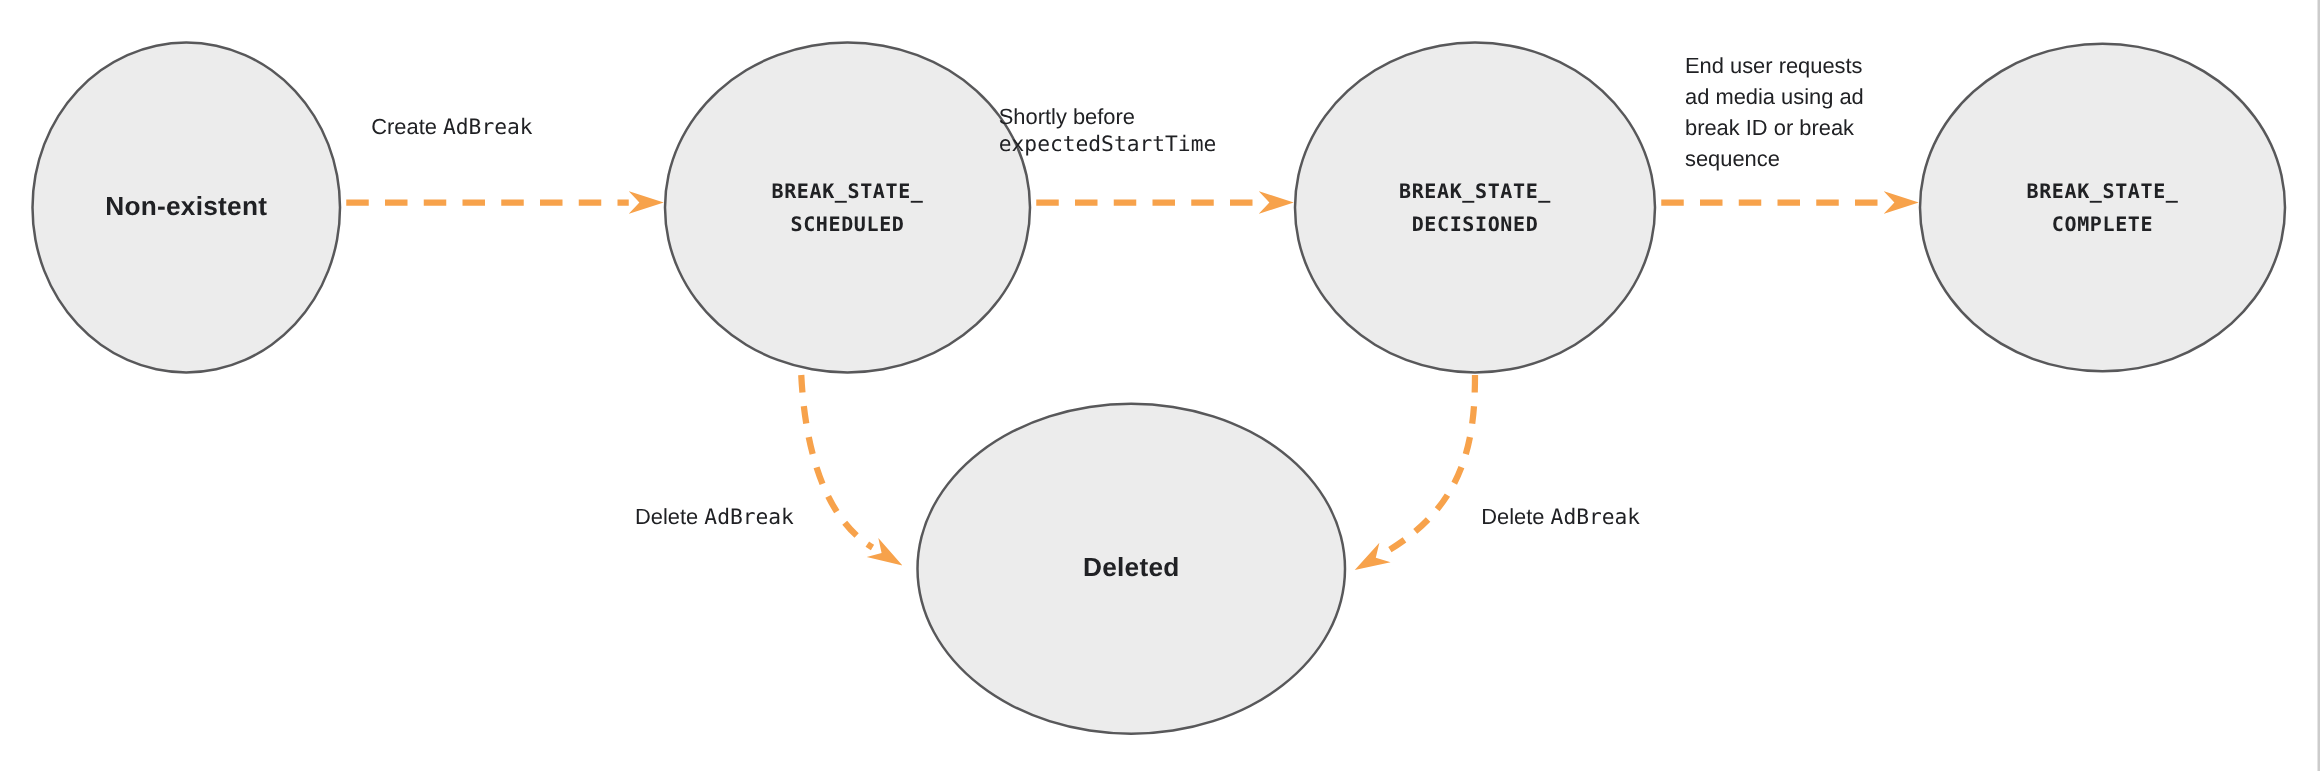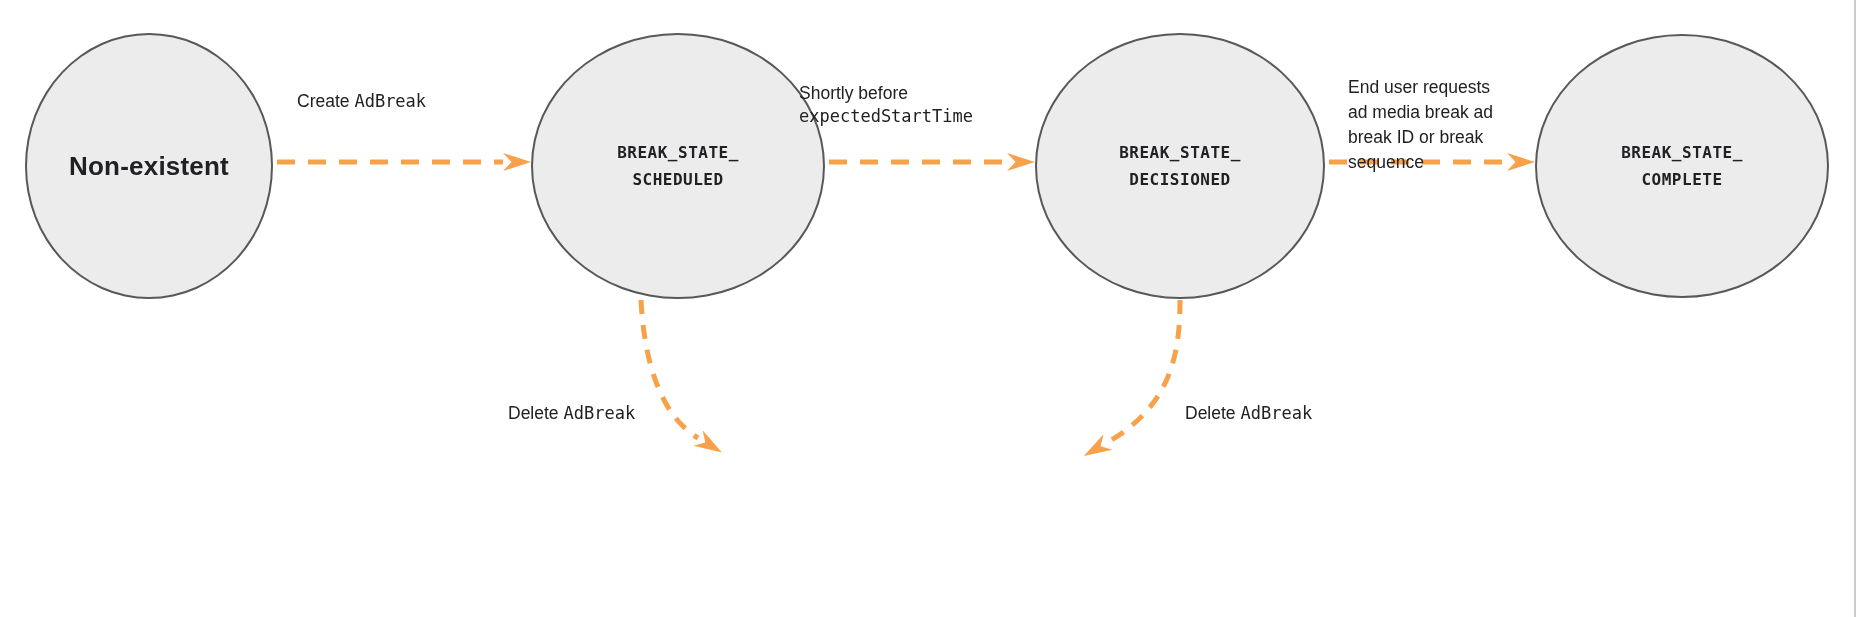--- a/index.html
+++ b/index.html
@@ -3,35 +3,35 @@
 <meta charset="utf-8">
 <style>
   html,body{margin:0;padding:0;background:#ffffff;}
   body{width:1858px;height:617px;overflow:hidden;
        font-family:"Liberation Sans",sans-serif;color:#202124;}
   .canvas{position:relative;width:1858px;height:617px;background:#ffffff;}
   .arrows{position:absolute;left:0;top:0;width:1858px;height:617px;}
   .state{position:absolute;border:2px solid #58585a;background:#ececec;border-radius:50%;
          display:flex;align-items:center;justify-content:center;flex-direction:column;
          text-align:center;box-sizing:border-box;}
-  .state .name-sans{font-weight:bold;font-size:26px;letter-spacing:.2px;}
+  .state .name-sans{font-weight:bold;font-size:21px;letter-spacing:.2px;}
   .state .name-mono{display:block;font-family:"DejaVu Sans Mono",monospace;
          font-weight:bold;font-size:16px;letter-spacing:.5px;line-height:27px;}
   #st-nonexistent{left:25px;top:33px;width:248px;height:266px;}
   #st-scheduled{left:531px;top:33px;width:294px;height:266px;}
   #st-decisioned{left:1035px;top:33px;width:290px;height:266px;}
   #st-complete{left:1535px;top:34px;width:294px;height:264px;}
   #st-deleted{left:733px;top:322px;width:344px;height:266px;}
   .edge-label{position:absolute;font-size:17.5px;line-height:23px;white-space:nowrap;}
   .edge-label .mono{font-family:"DejaVu Sans Mono",monospace;font-size:17px;}
   .edge-label .sans{margin-right:.28em;}
   .edge-label .line{display:block;white-space:nowrap;}
   #lbl-create{left:297px;top:90px;}
   #lbl-shortly{left:799px;top:82px;}
-  #lbl-enduser{left:1348px;top:40px;line-height:25px;margin-top:35px;}
+  #lbl-enduser{left:1348px;top:40px;line-height:25px;}
   #lbl-delete-left{left:508px;top:402px;}
   #lbl-delete-right{left:1185px;top:402px;}
   .divider{position:absolute;left:1854px;top:0;width:2px;height:617px;background:#cccccc;}
 </style>
 </head>
 <body>
 
 <div class="canvas">
 
   <svg class="arrows" viewBox="0 0 1858 617" xmlns="http://www.w3.org/2000/svg" aria-hidden="true">
@@ -59,33 +59,36 @@
   <div class="state" id="st-decisioned">
     <span class="name-mono">BREAK_STATE_</span>
     <span class="name-mono">DECISIONED</span>
   </div>
 
   <div class="state" id="st-complete">
     <span class="name-mono">BREAK_STATE_</span>
     <span class="name-mono">COMPLETE</span>
   </div>
 
+  <div class="state" id="st-deleted">
+    <span class="name-sans">Deleted</span>
+  </div>
 
   <div class="edge-label" id="lbl-create">
     <span class="sans">Create</span><span class="mono">AdBreak</span>
   </div>
 
   <div class="edge-label" id="lbl-shortly">
     <span class="line">Shortly before</span>
     <span class="line mono">expectedStartTime</span>
   </div>
 
   <div class="edge-label" id="lbl-enduser">
     <span class="line">End user requests</span>
-    <span class="line">ad media break ad</span>
+    <span class="line">ad media using ad</span>
     <span class="line">break ID or break</span>
     <span class="line">sequence</span>
   </div>
 
   <div class="edge-label" id="lbl-delete-left">
     <span class="sans">Delete</span><span class="mono">AdBreak</span>
   </div>
 
   <div class="edge-label" id="lbl-delete-right">
     <span class="sans">Delete</span><span class="mono">AdBreak</span>

